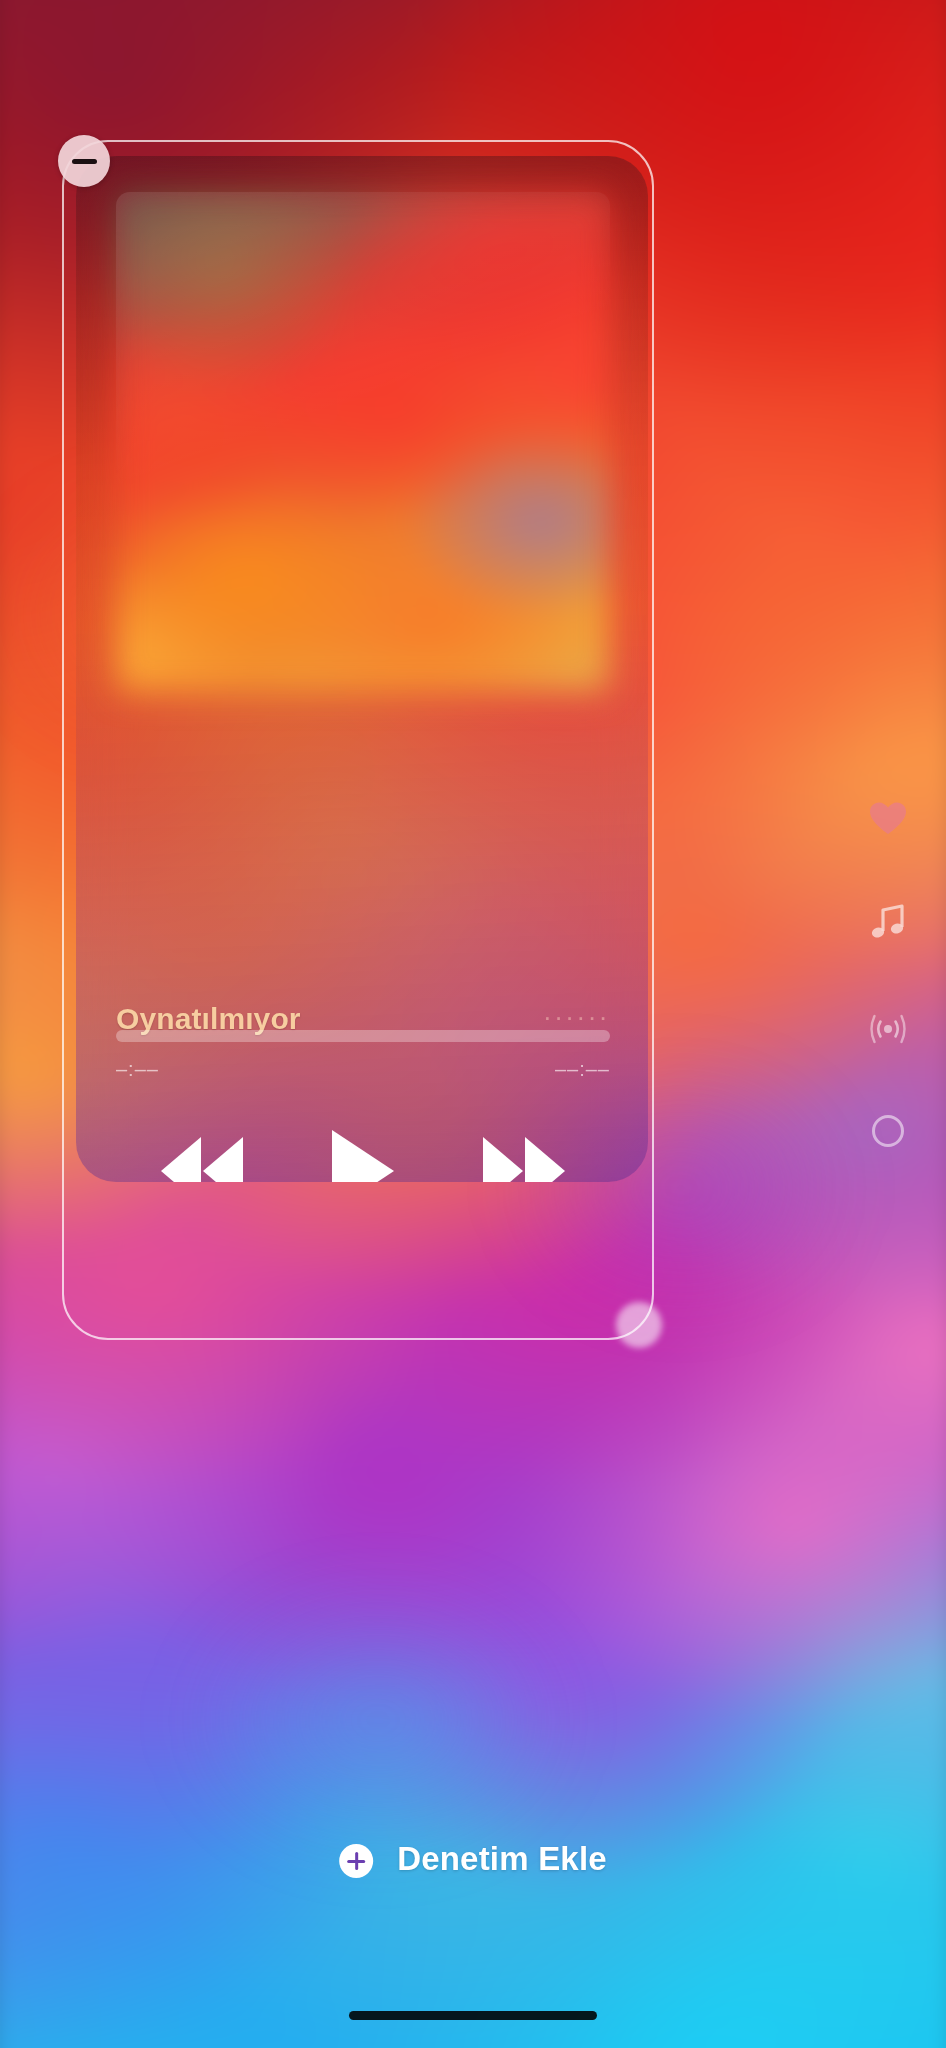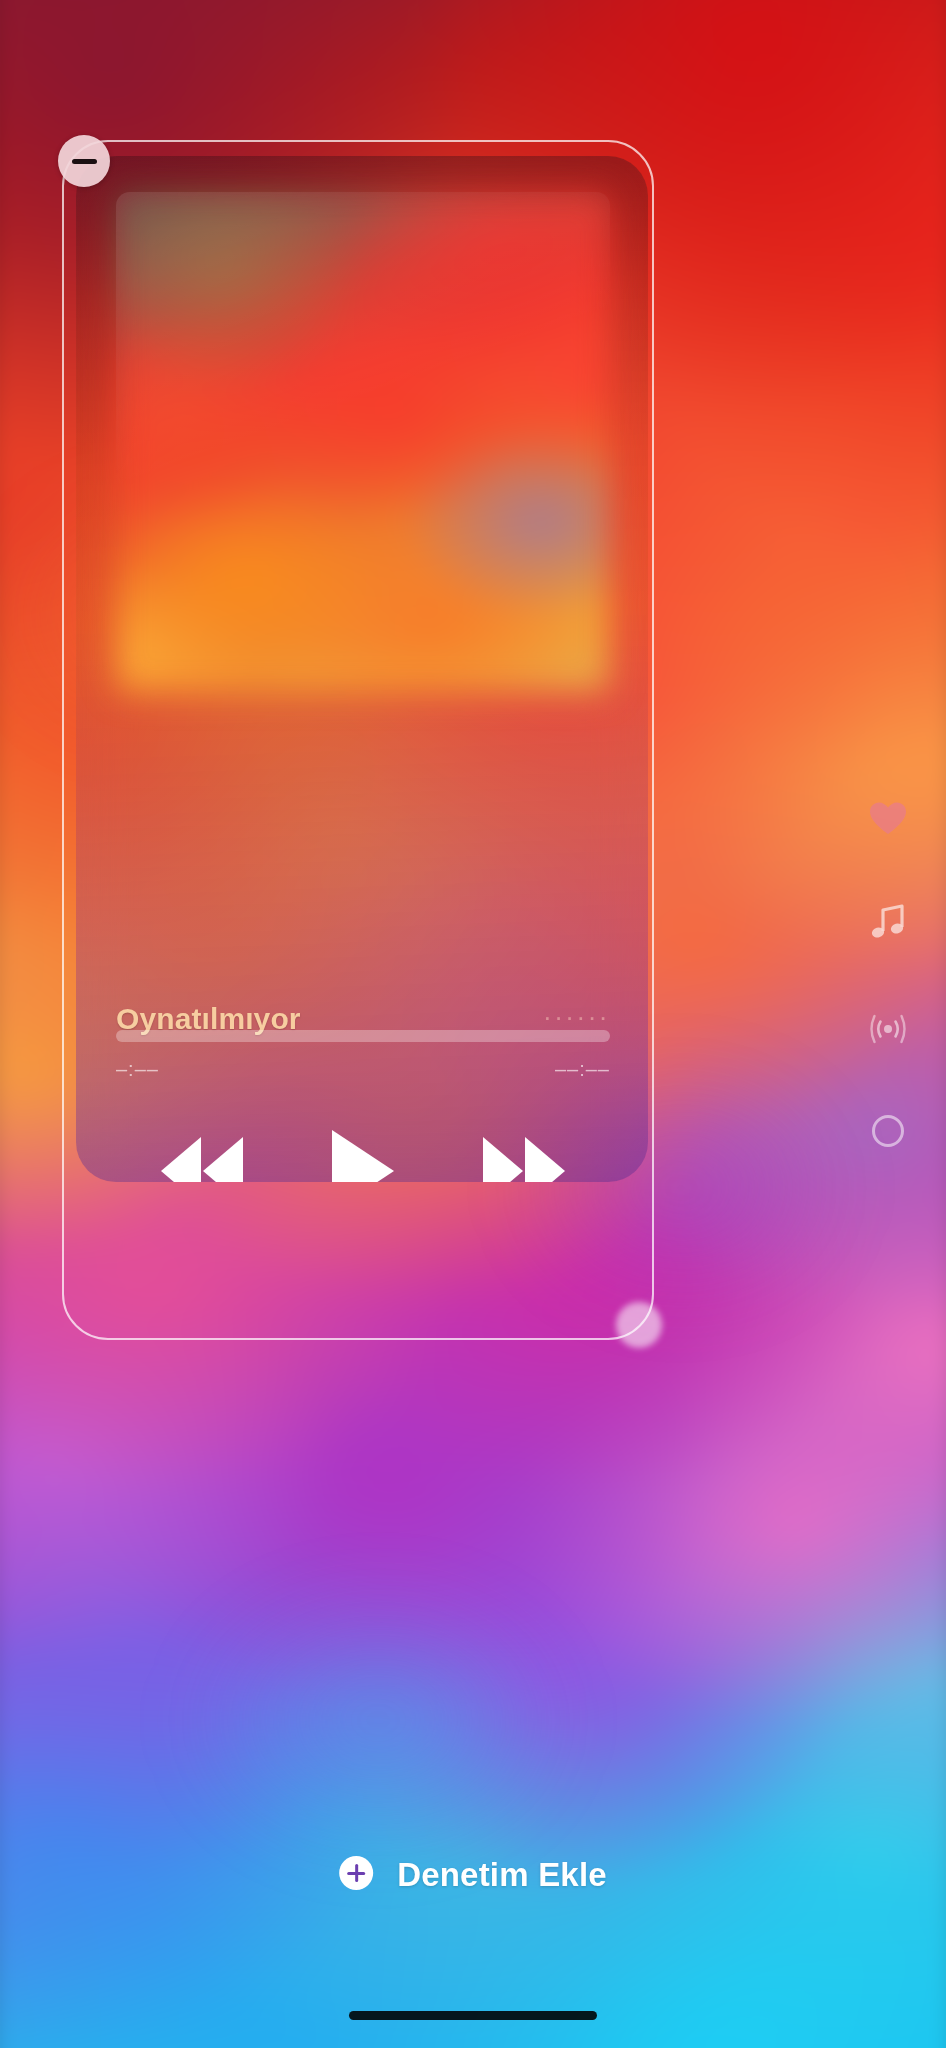--- a/index.html
+++ b/index.html
@@ -229,23 +229,22 @@
     gap:60px;
     z-index:12;
   }
   .rail-icon { opacity:.72; }
 
   
   .add-control {
     position:absolute;
     left:50%; transform:translateX(-50%);
     top:1840px;
-    display:flex; align-items:flex-start; gap:24px;
+    display:flex; align-items:flex-end; gap:24px;
     z-index:12;
-    margin-top:16px;
   }
   .plus-circle {
     width:34px; height:34px;
     border-radius:50%;
     background:#fff;
     position:relative;
     flex:0 0 auto;
   }
   .plus-circle::before, .plus-circle::after {
     content:"";

